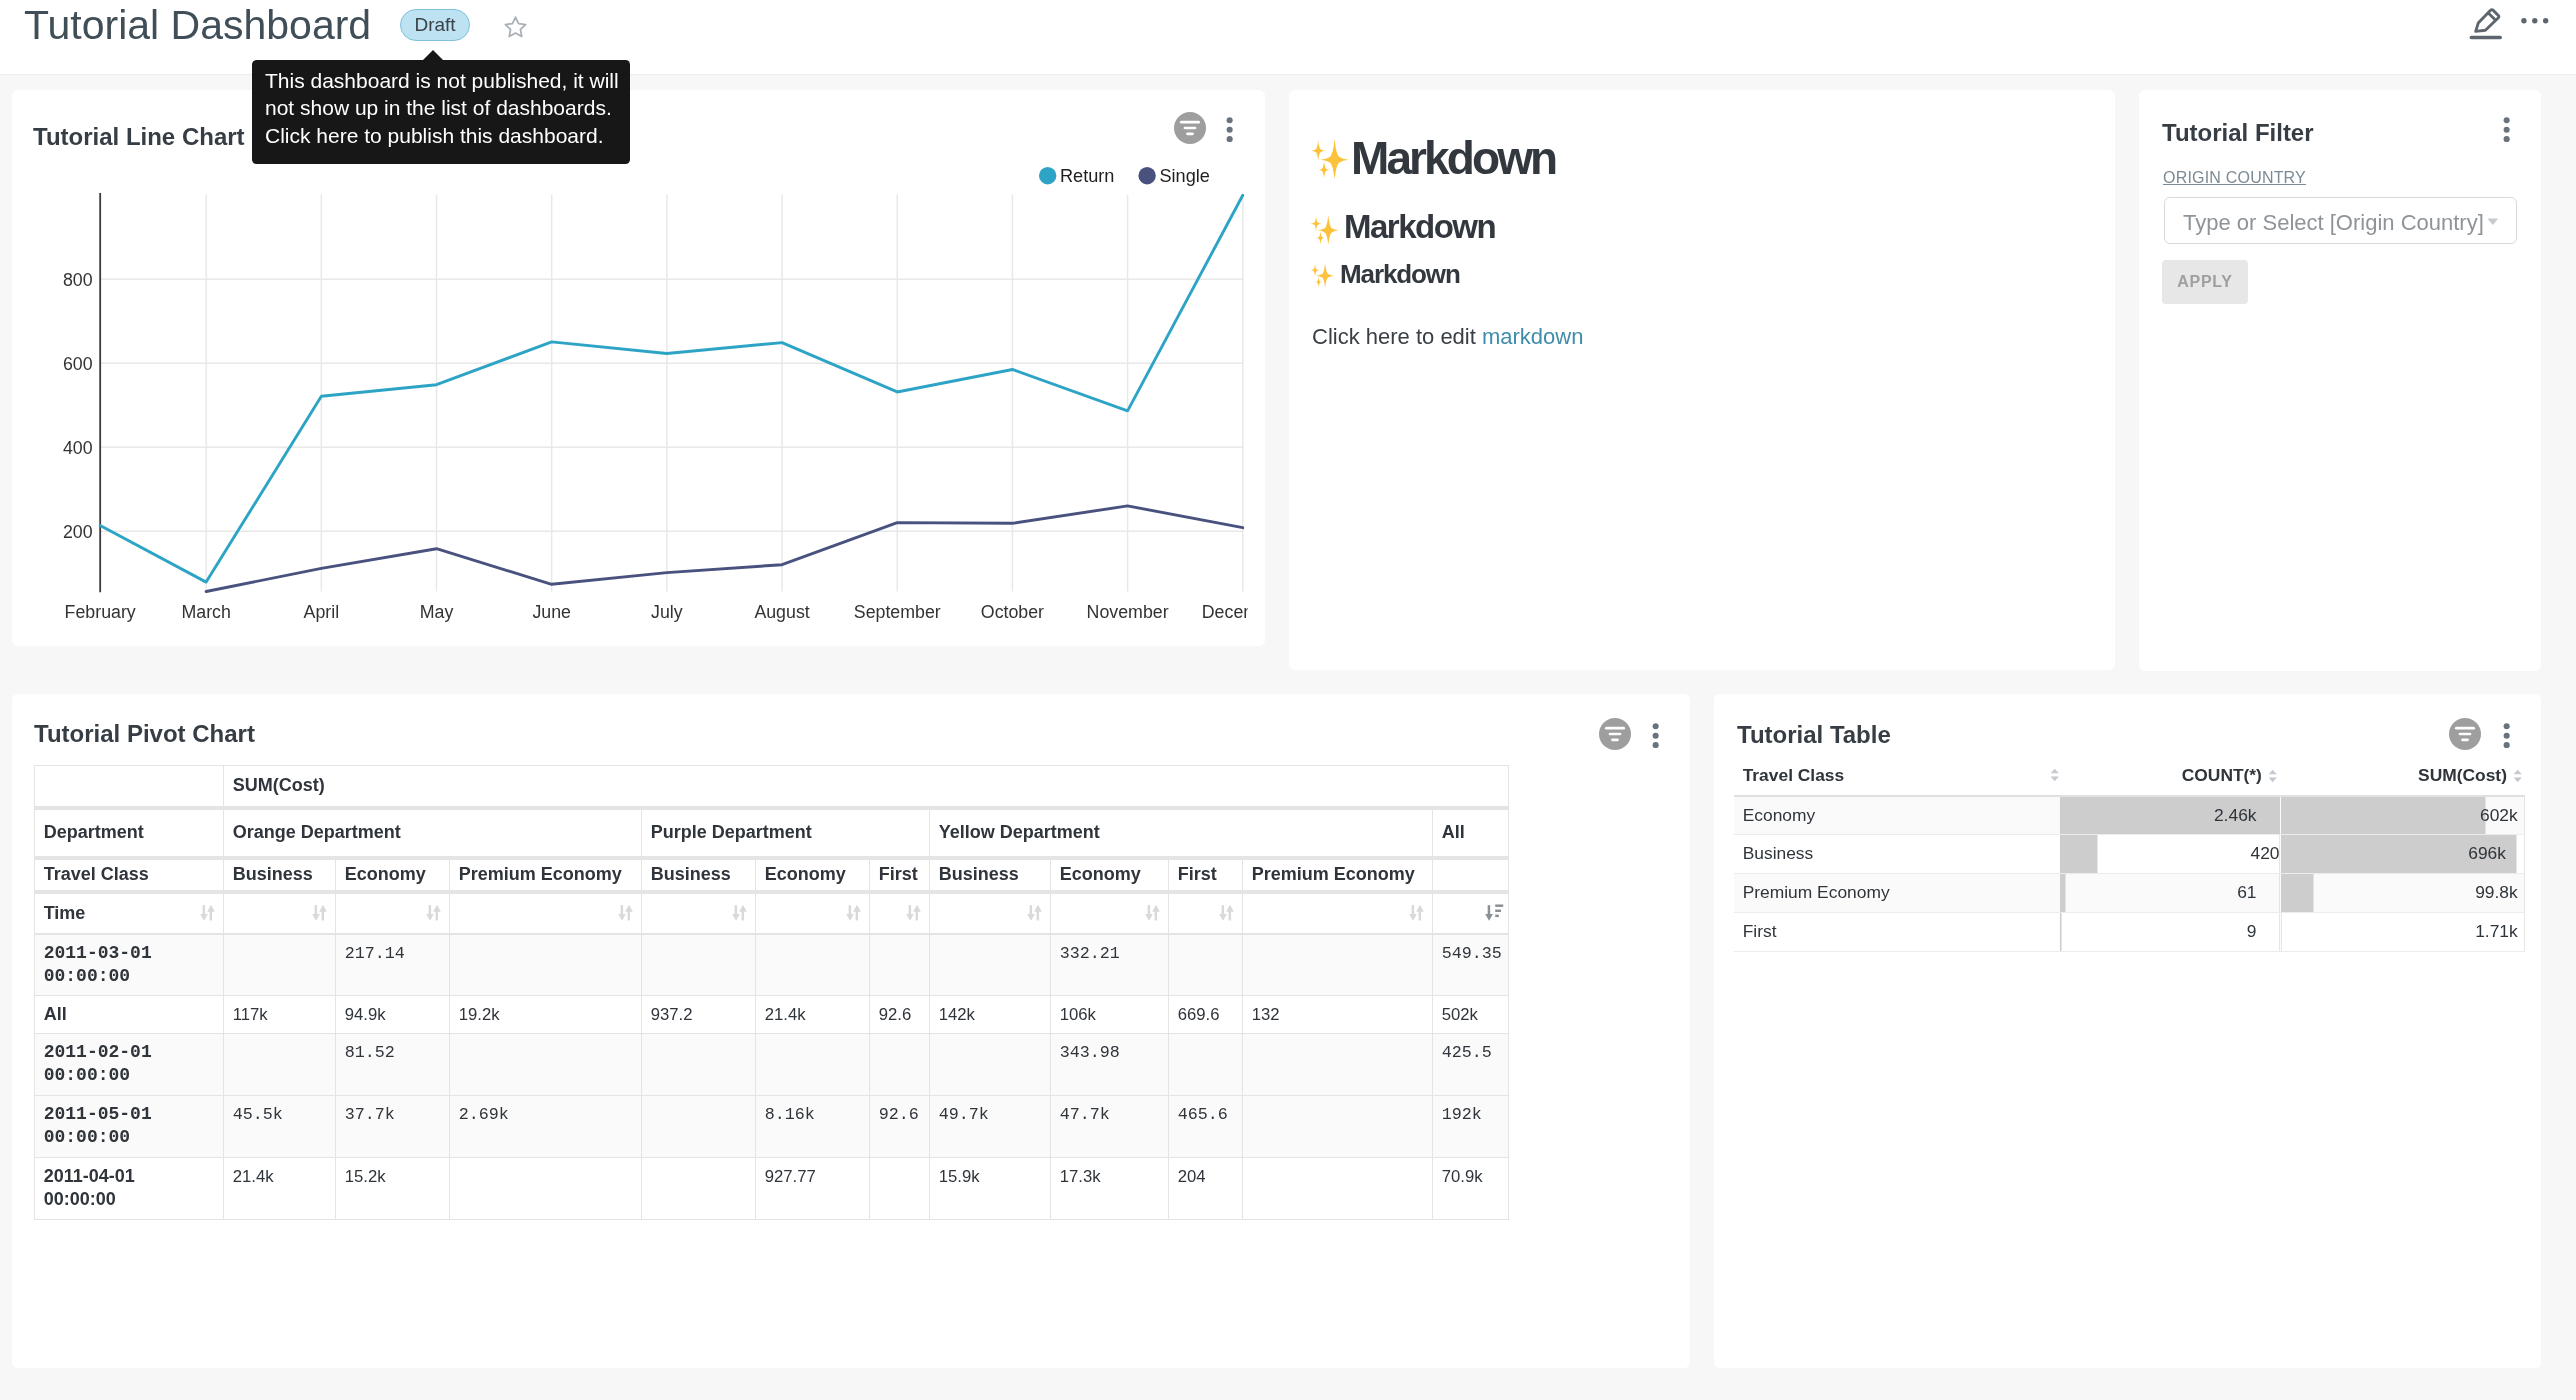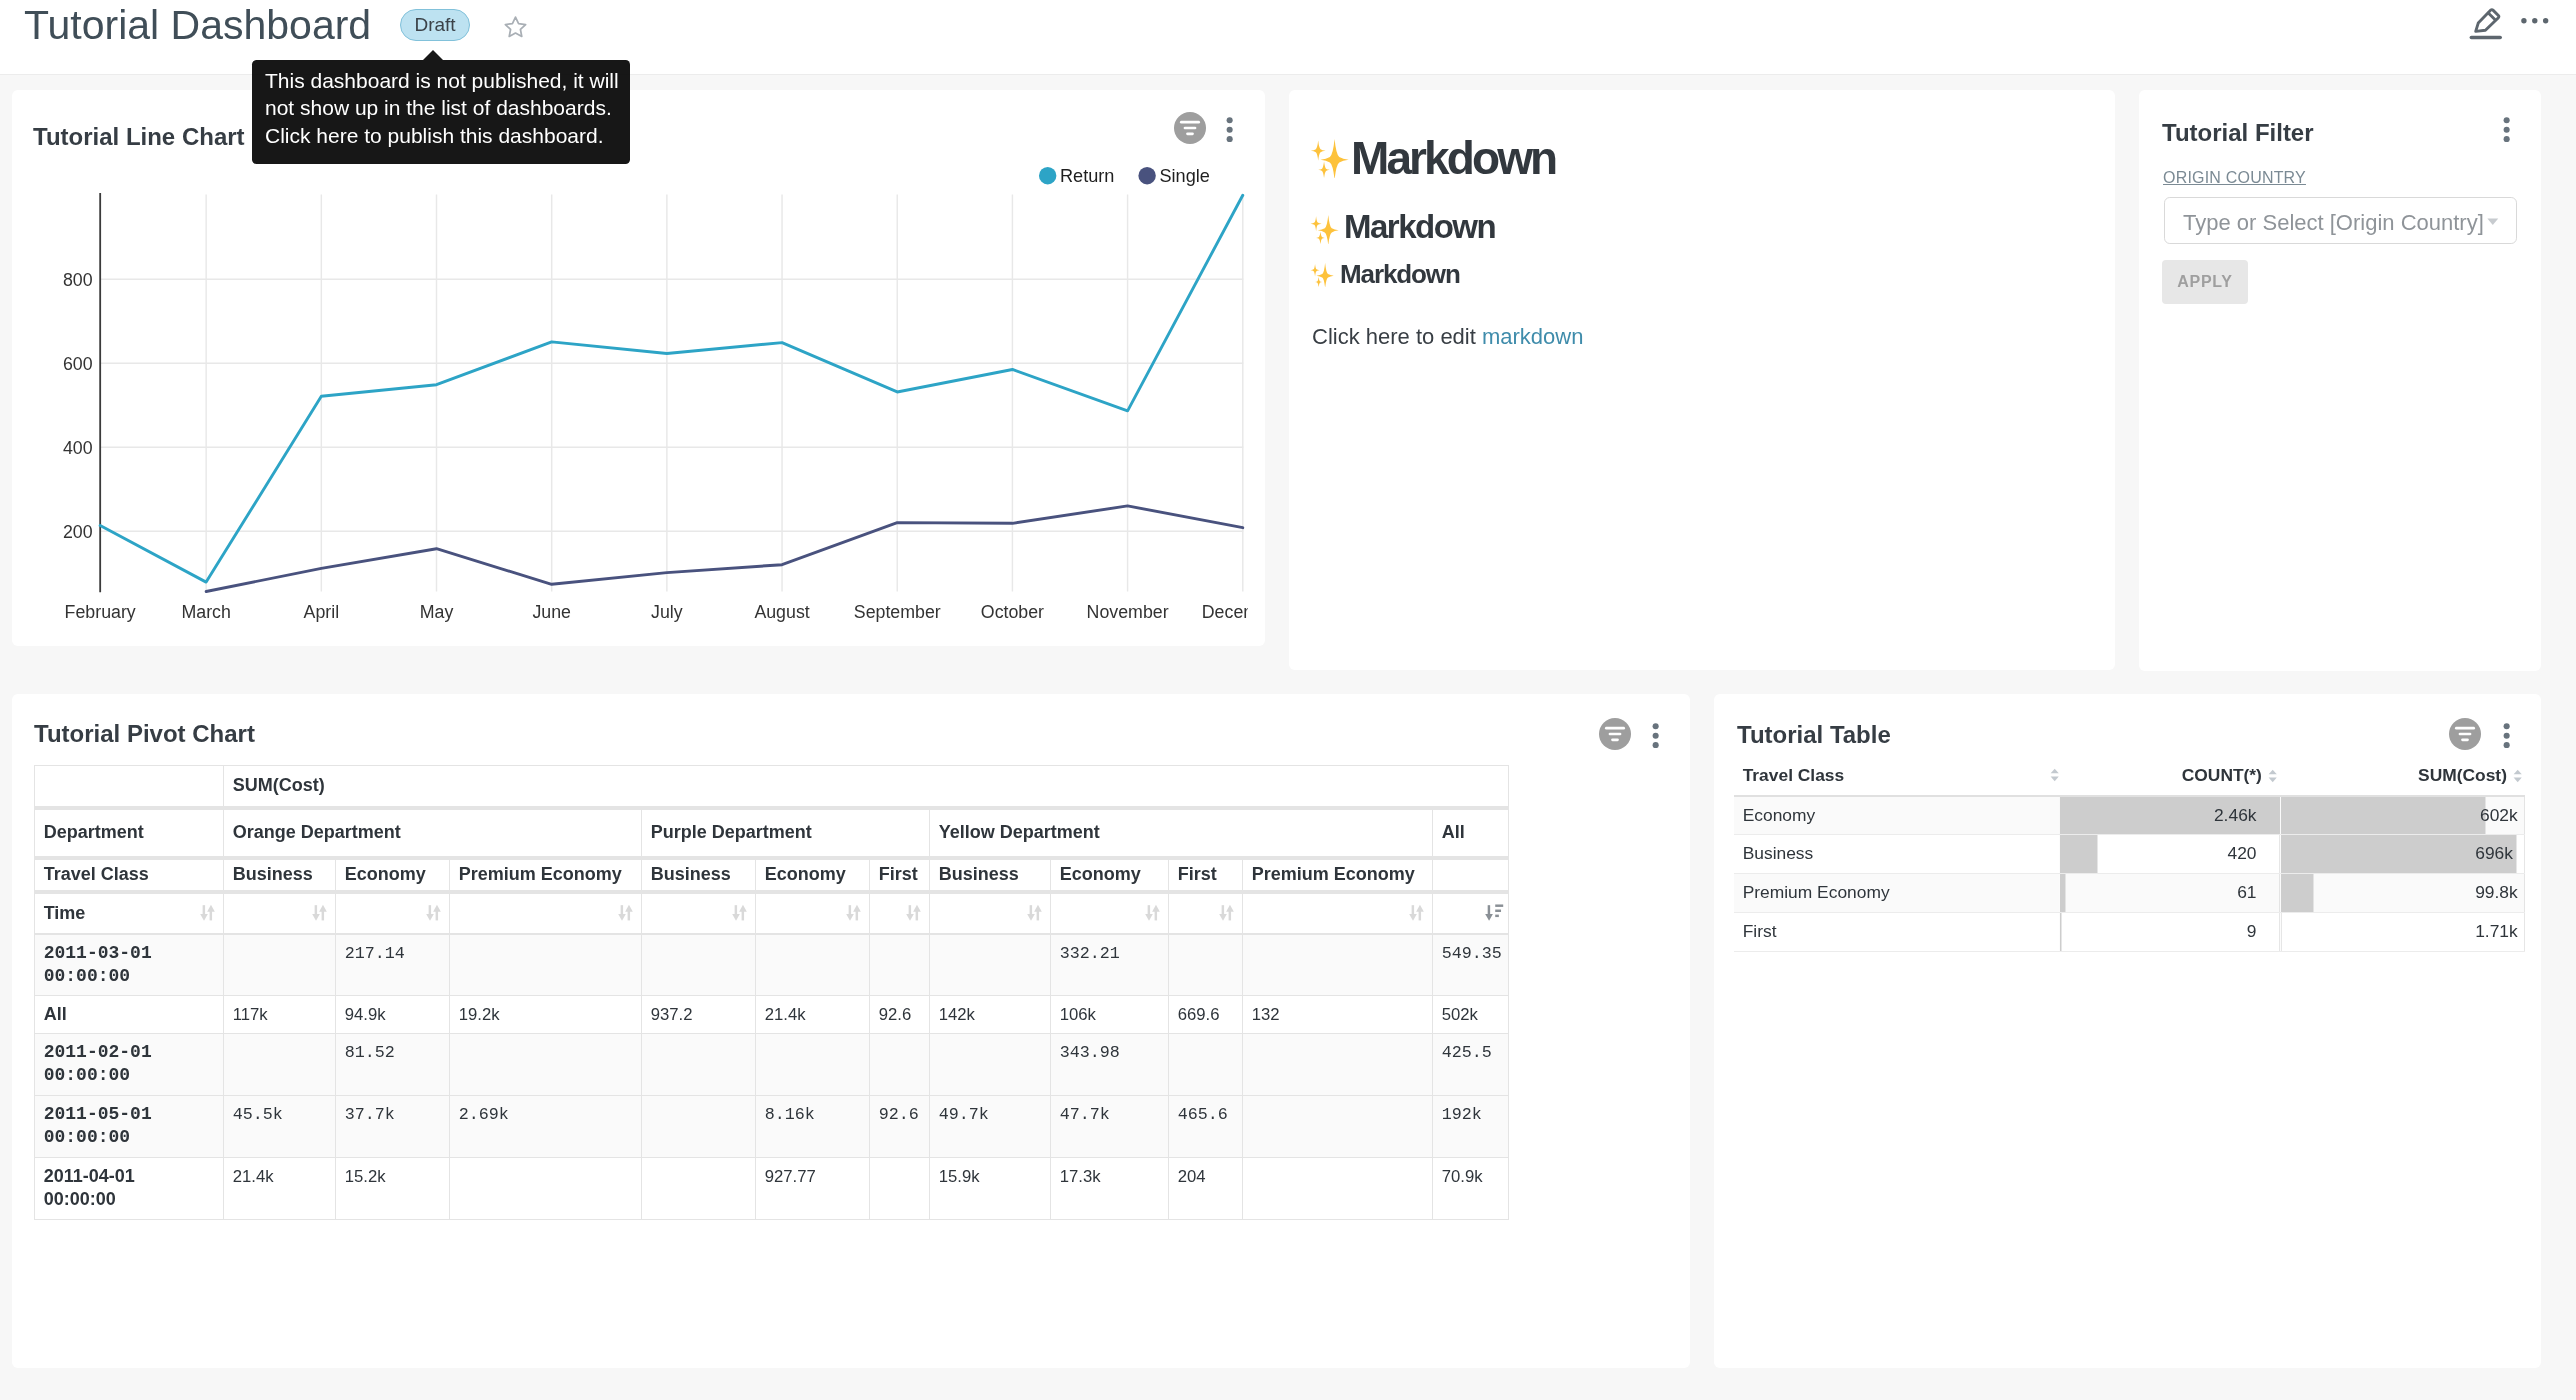--- a/index.html
+++ b/index.html
@@ -465,22 +465,22 @@
             </g>
           </svg></th>
       </tr>
       <tr style="height:38px;background:#fafafa;">
         <td style="padding-left:8.7px;">Economy</td>
         <td class="num" style="padding-right:23px;background:linear-gradient(to right,#cdcdcd 221px,rgba(0,0,0,0) 221px);">2.46k</td>
         <td class="num" style="padding-right:7.3px;background:linear-gradient(to right,#cdcdcd 205px,rgba(0,0,0,0) 205px);">602k</td>
       </tr>
       <tr style="height:39px;background:#fff;">
         <td style="padding-left:8.7px;">Business</td>
-        <td class="num" style="padding-right:23px;background:linear-gradient(to right,#cdcdcd 38px,rgba(0,0,0,0) 38px);">420</td>
-        <td class="num" style="padding-right:12px;background:linear-gradient(to right,#cdcdcd 236px,rgba(0,0,0,0) 236px);">696k</td>
+        <td class="num" style="background:linear-gradient(to right,#cdcdcd 38px,rgba(0,0,0,0) 38px);">420</td>
+        <td class="num" style="padding-right:19px;background:linear-gradient(to right,#cdcdcd 236px,rgba(0,0,0,0) 236px);">696k</td>
       </tr>
       <tr style="height:39px;background:#fafafa;">
         <td style="padding-left:8.7px;">Premium Economy</td>
         <td class="num" style="padding-right:23px;background:linear-gradient(to right,#cdcdcd 5.8px,rgba(0,0,0,0) 5.8px);">61</td>
         <td class="num" style="padding-right:7.3px;background:linear-gradient(to right,#cdcdcd 33px,rgba(0,0,0,0) 33px);">99.8k</td>
       </tr>
       <tr style="height:39px;background:#fff;">
         <td style="padding-left:8.7px;">First</td>
         <td class="num" style="padding-right:23px;background:linear-gradient(to right,#cdcdcd 1.5px,rgba(0,0,0,0) 1.5px);">9</td>
         <td class="num" style="padding-right:7.3px;background:linear-gradient(to right,#cdcdcd 0.7px,rgba(0,0,0,0) 0.7px);">1.71k</td>

